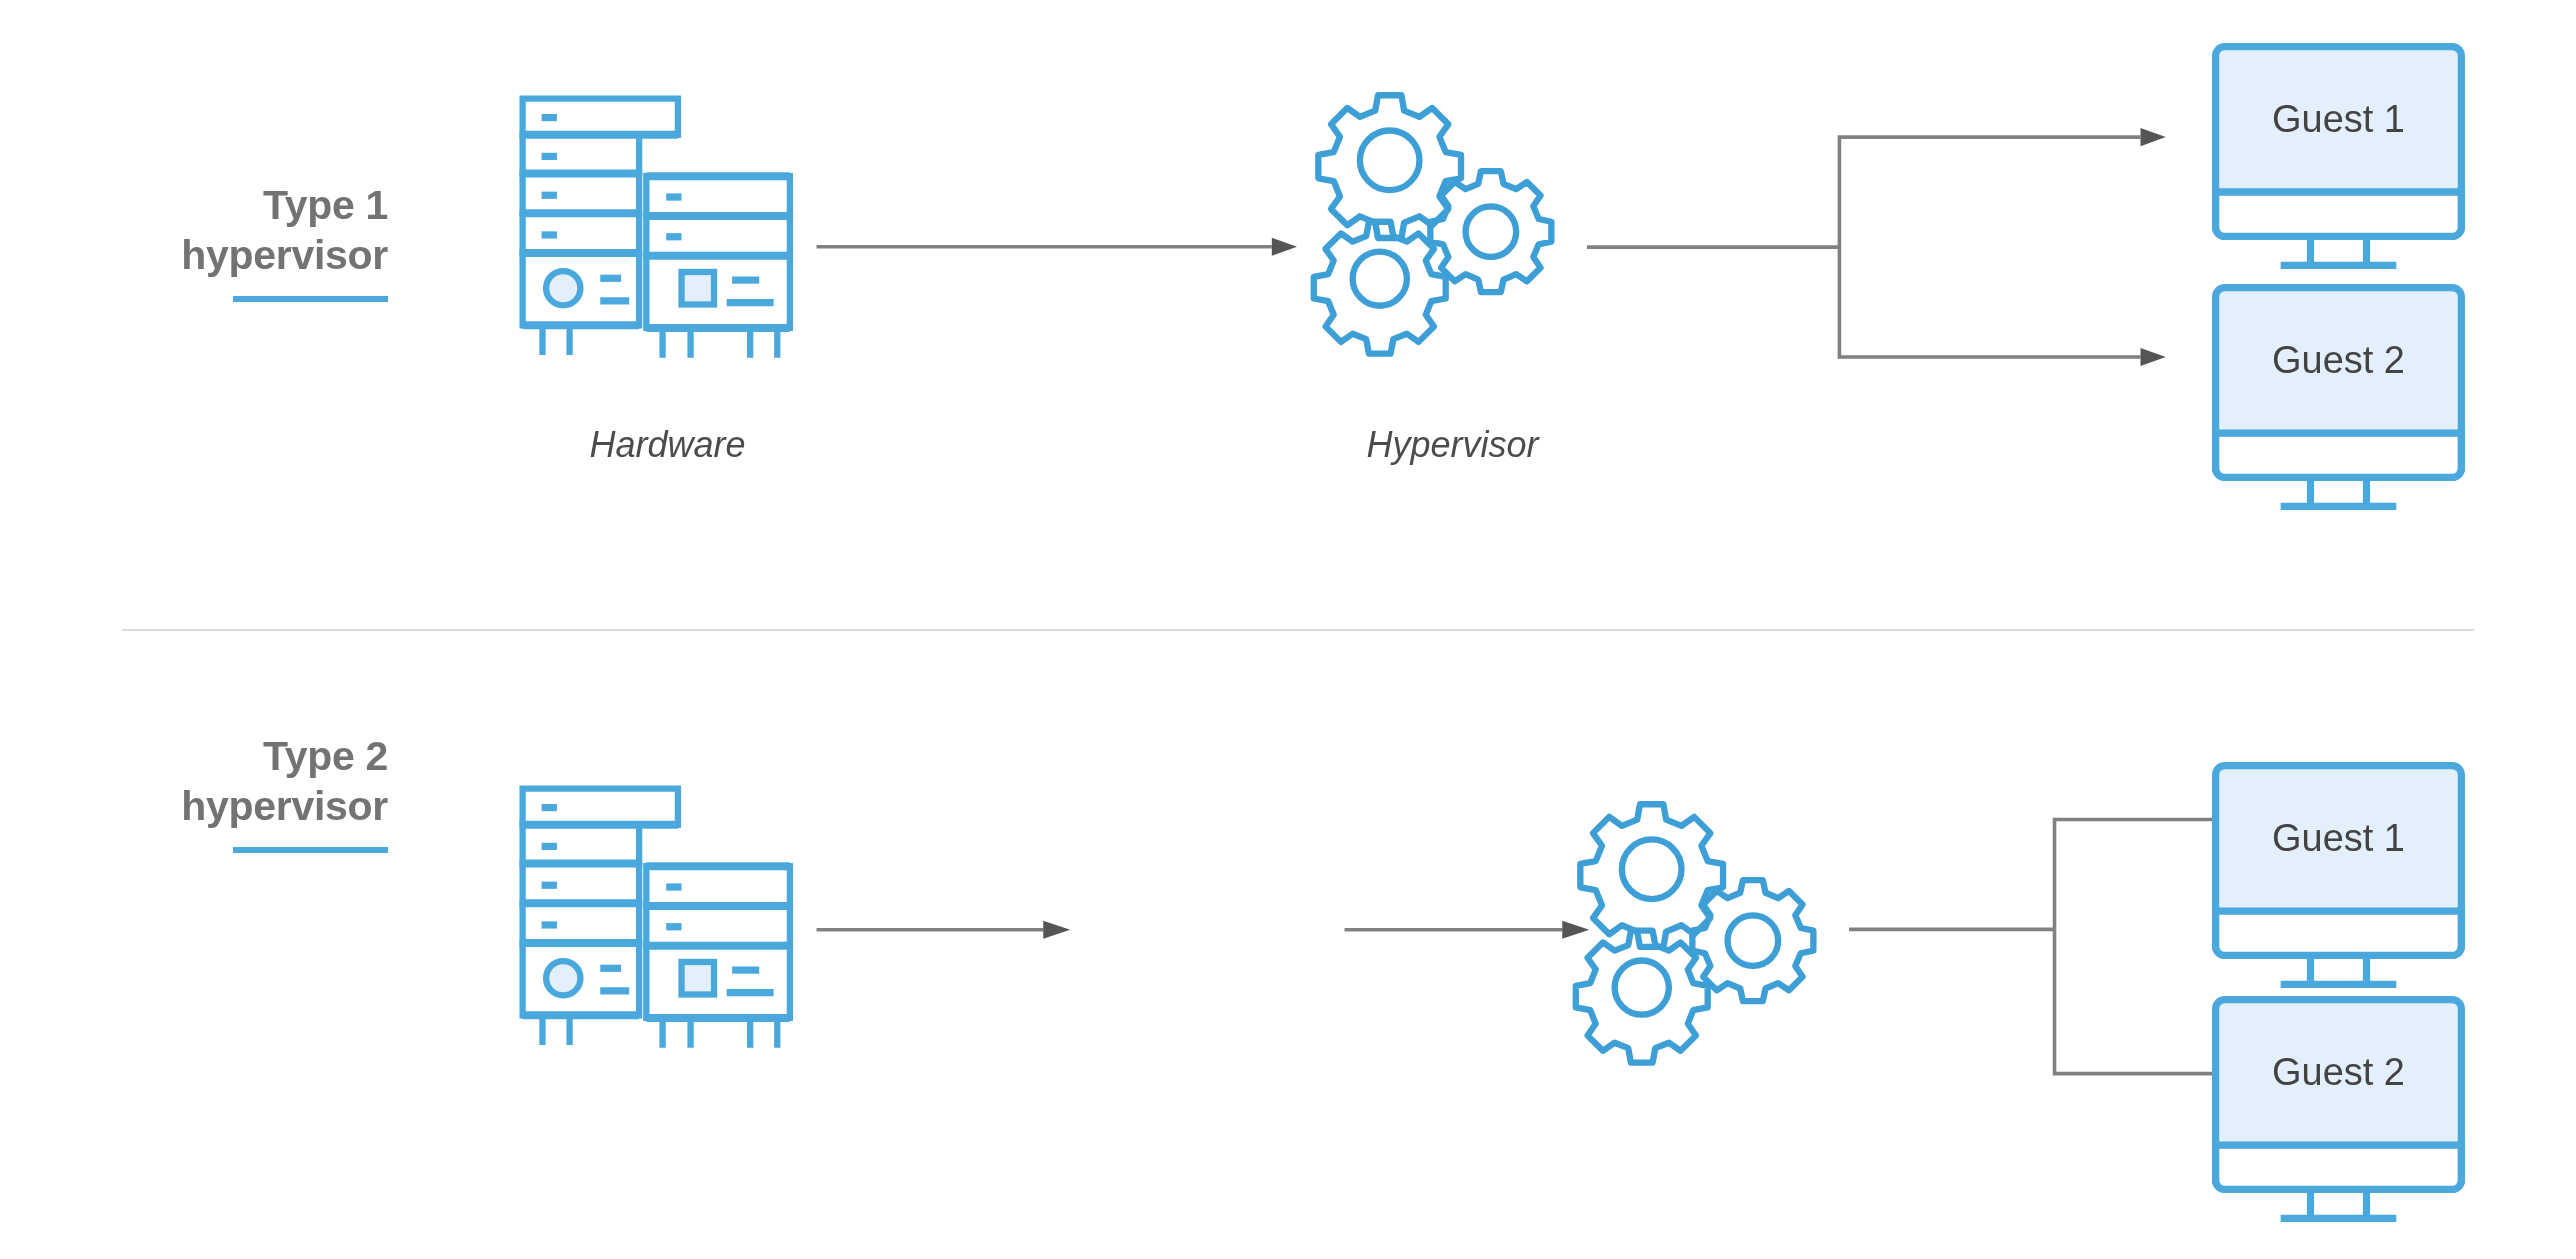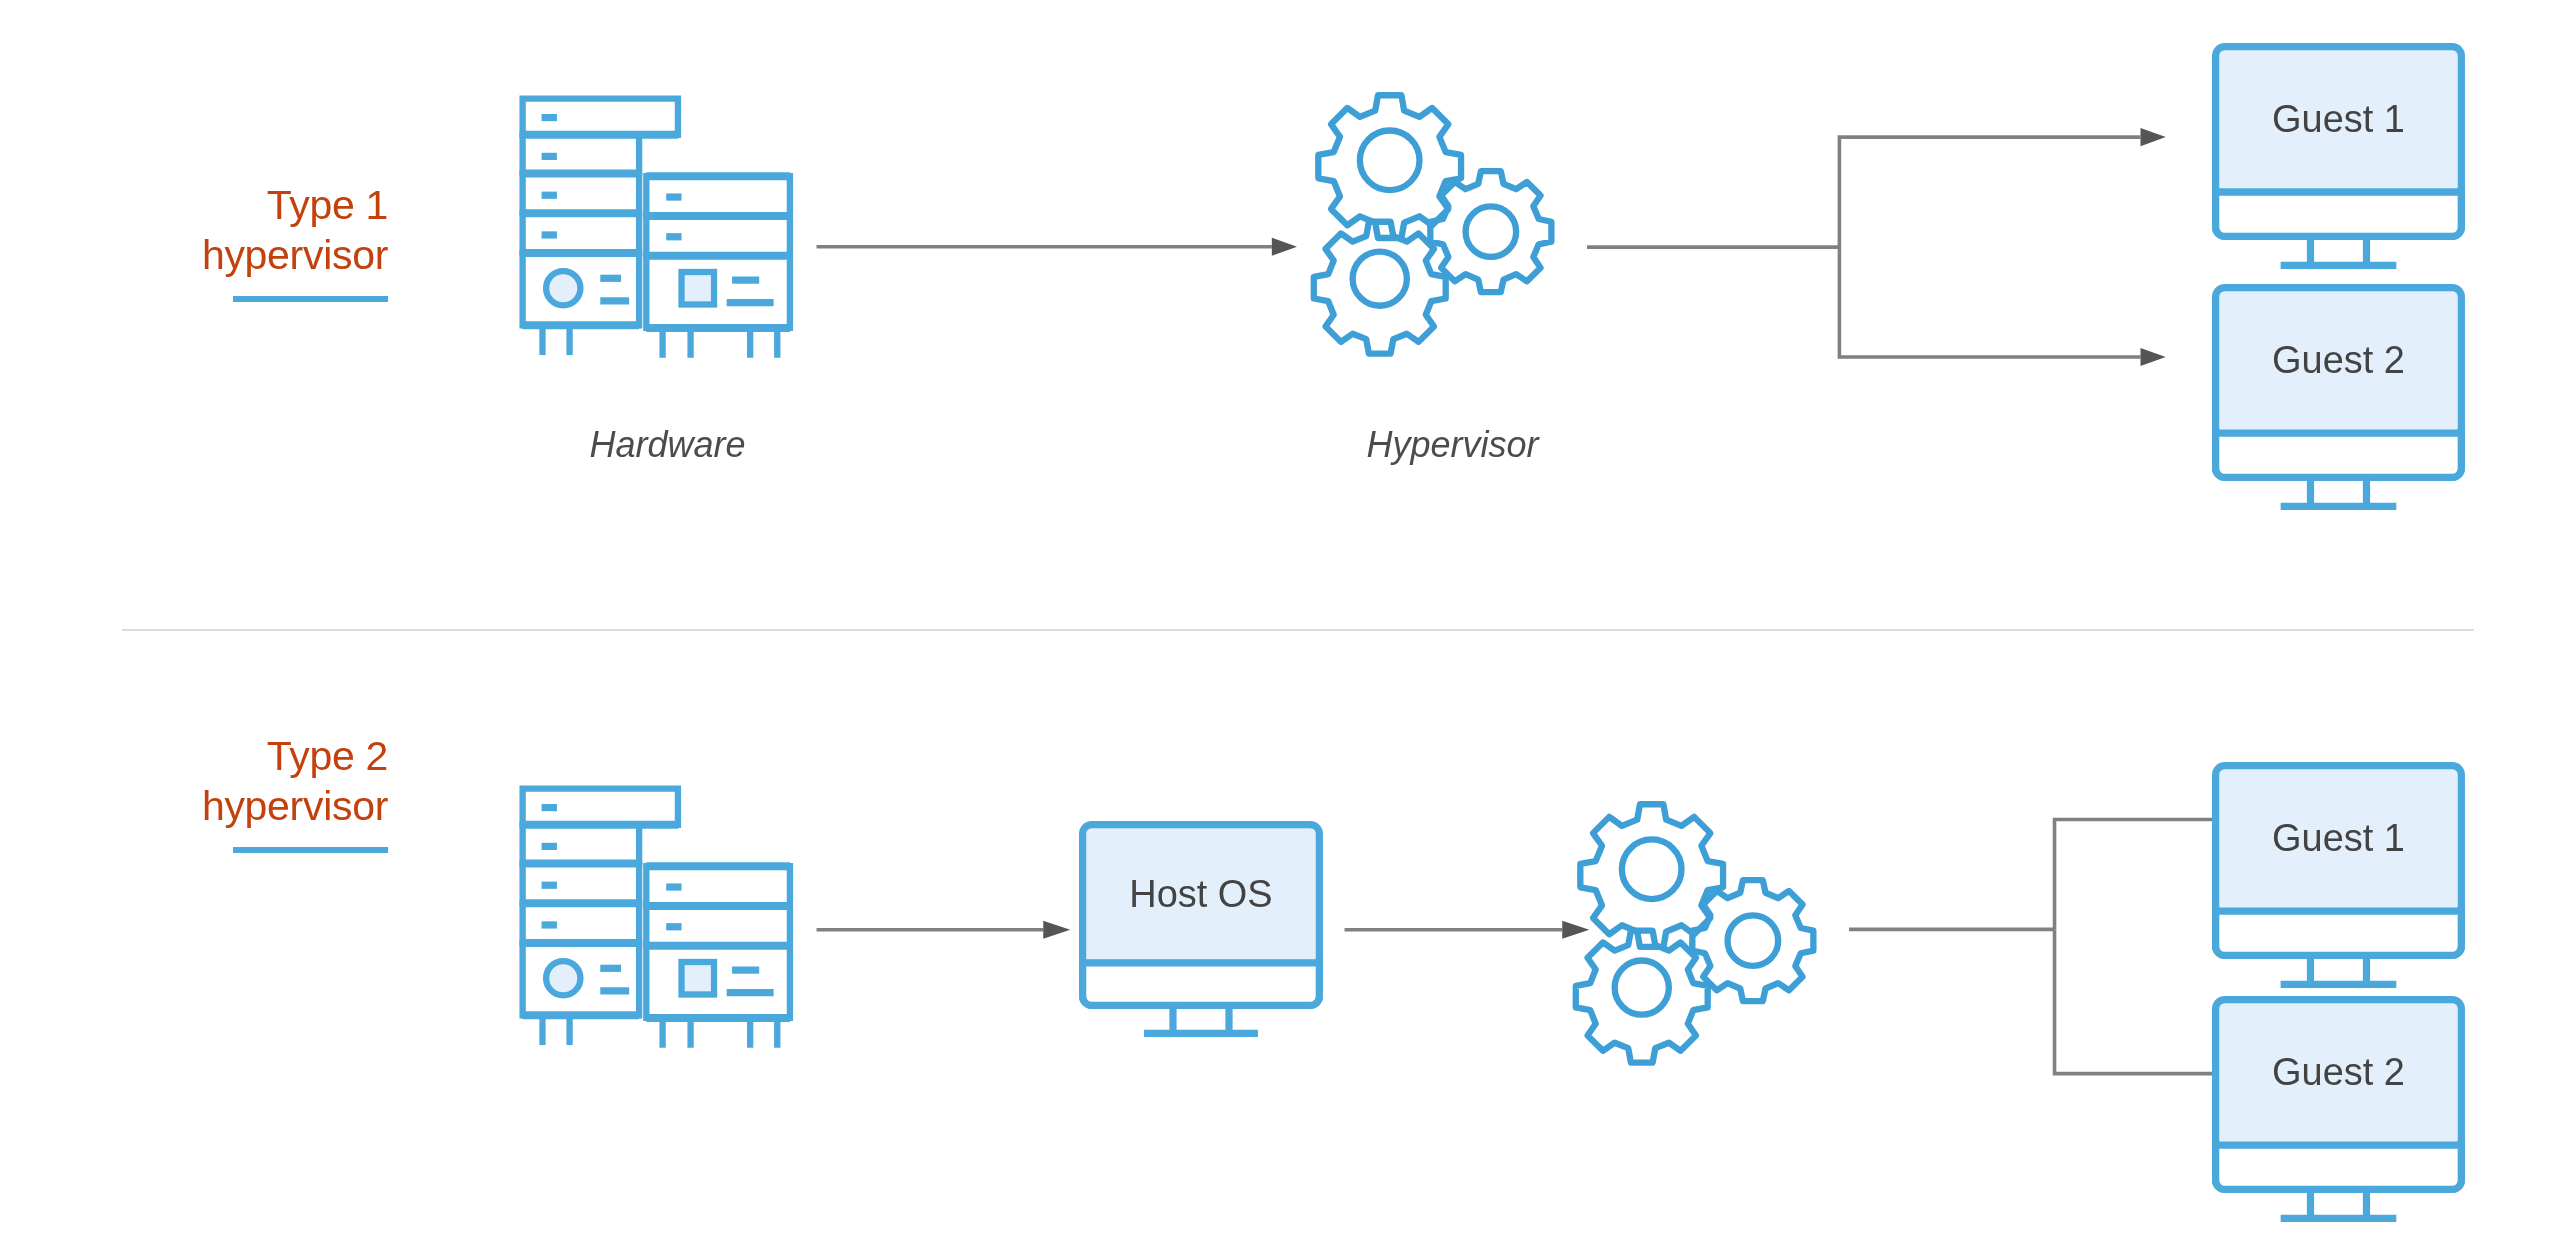--- a/index.html
+++ b/index.html
@@ -24,22 +24,22 @@
   }
 
   
   .row-label {
     position: absolute;
     width: 343px;
     text-align: right;
   }
   .row-label .ttl {
     font-size: 41px;
-    font-weight: normal;
-    color: #c2410c;
+    font-weight: bold;
+    color: #737373;
     line-height: 1.22;
     letter-spacing: -0.3px;
     white-space: pre-line;
   }
   .row-label .rule {
     margin-top: 16px;
     margin-left: auto;
     width: 155px; height: 6.3px;
     background: #4aa8dc;
   }
@@ -253,30 +253,20 @@
       </svg>
     </div>
 
     <div class="conn" style="left:816px; top:289px;">
       <svg width="262" height="21.6" viewBox="0 0 290 24">
         <path d="M0 12 H252" stroke="#808080" stroke-width="4" fill="none"></path>
         <path d="M252 2 L282 12 L252 22 Z" fill="#555555"></path>
       </svg>
     </div>
 
-    <div class="art" style="left:1079px; top:191px;">
-      <svg width="253" height="235" viewBox="0 0 280 260">
-        <rect x="4" y="4" width="262" height="200" rx="10" fill="#e3f0fb" stroke="#4aa8dc" stroke-width="8"></rect>
-        <rect x="8" y="157" width="254" height="47" fill="#ffffff" stroke="none"></rect>
-        <path d="M8 157 H262 M4 152 V194 a10 10 0 0 0 10 10 H256 a10 10 0 0 0 10 -10 V152" stroke="#4aa8dc" stroke-width="8" fill="none"></path>
-        <path d="M104 204 V232 M166 204 V232" stroke="#4aa8dc" stroke-width="8"></path>
-        <path d="M72 235 H198" stroke="#4aa8dc" stroke-width="8"></path>
-        <text x="135" y="95" text-anchor="middle" font-family="Liberation Sans, sans-serif" font-size="42" fill="#434343">Host OS</text>
-      </svg>
-    </div>
 
     <div class="conn" style="left:1344px; top:289px;">
       <svg width="253" height="21.6" viewBox="0 0 280 24">
         <path d="M0 12 H242" stroke="#808080" stroke-width="4" fill="none"></path>
         <path d="M242 2 L272 12 L242 22 Z" fill="#555555"></path>
       </svg>
     </div>
 
     <div class="art" style="left:1574px; top:167px;">
       <svg width="271" height="271" viewBox="0 0 300 300">

